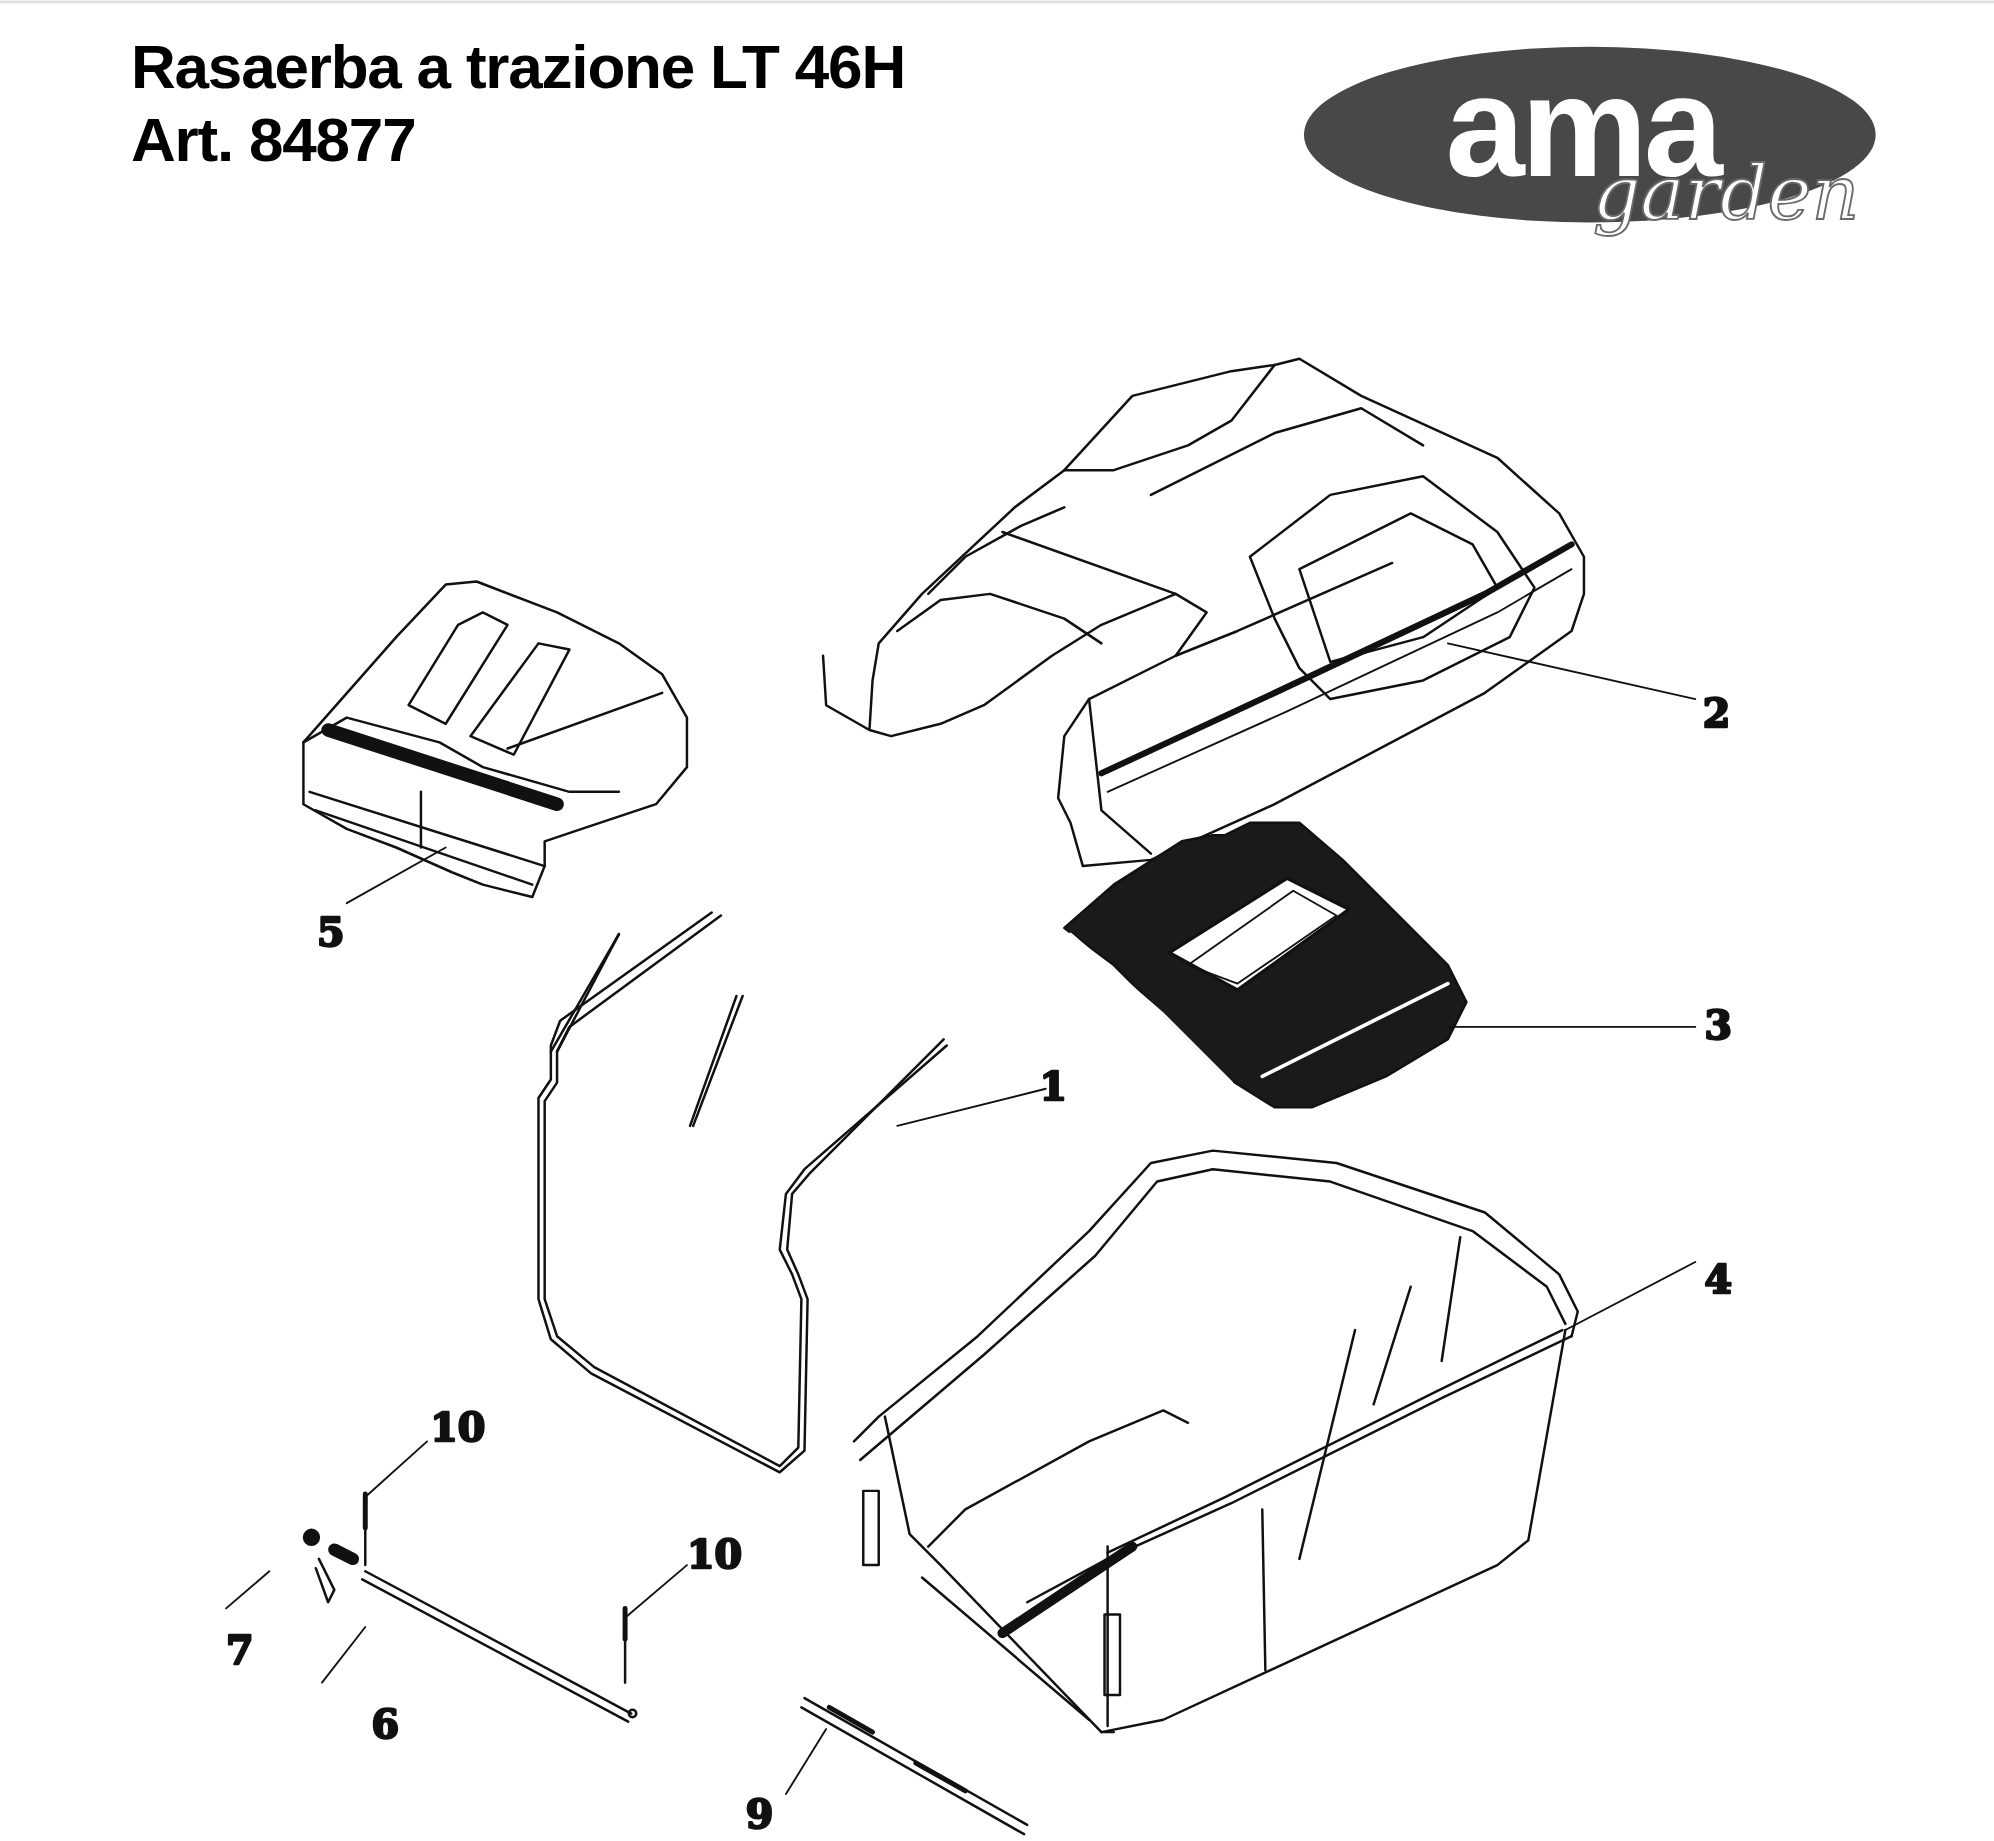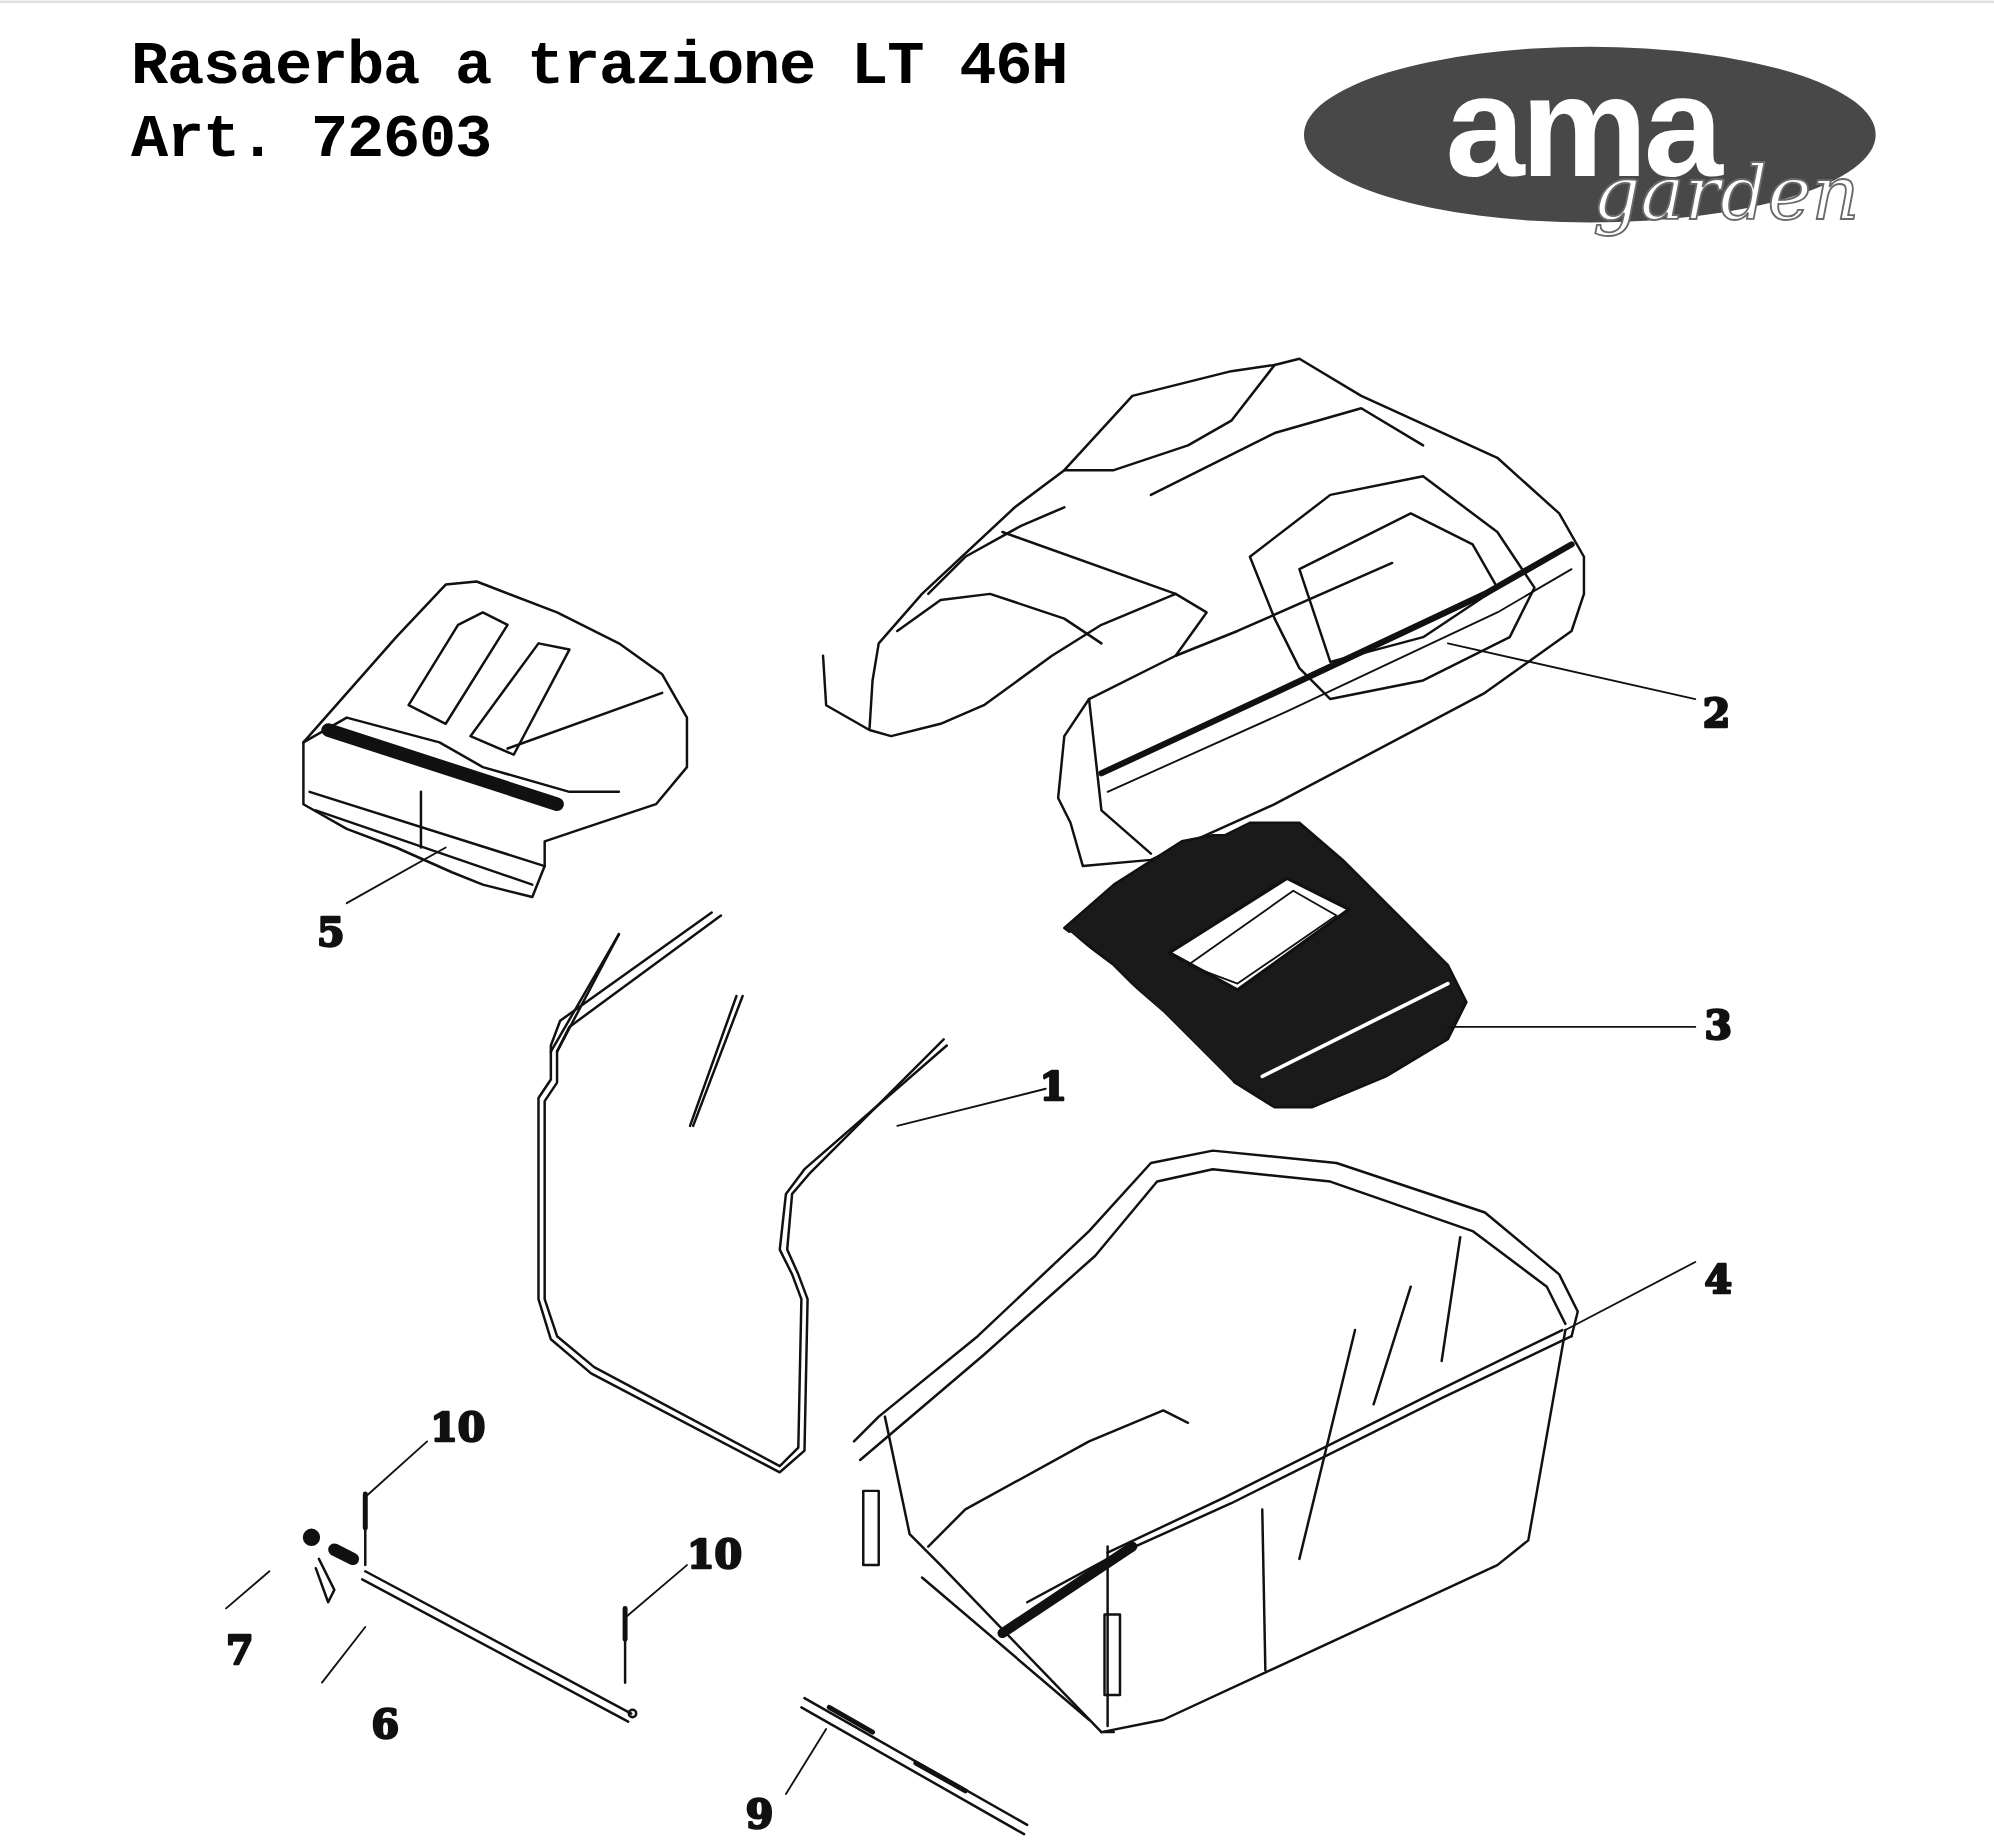--- a/index.html
+++ b/index.html
@@ -2,33 +2,33 @@
 <html style="font-size:10px"><head>
 <meta charset="utf-8">
 <style>
   html, body { margin: 0; padding: 0; background: #ffffff; }
   body { width: 1995px; height: 1841px; position: relative; overflow: hidden;
          font-family: "Liberation Sans", sans-serif; }
   .topline { position: absolute; left: 0; top: 0; width: 1995px; height: 3.7px;
              background: linear-gradient(#ffffff, #d6d6d6 45%, #ffffff); }
   .title { position: absolute; left: 131px; top: 30px; font-family: "Liberation Sans", sans-serif;
            font-weight: bold; font-size: 62px; line-height: 73px; color: #000; letter-spacing: -1.2px; }
-  .title div { white-space: nowrap; font-family: Liberation Mono, monospace; }
+  .title div { white-space: nowrap; }
   .logo { position: absolute; left: 1299px; top: 43px; width: 594px; height: 223px; }
   .drawing { position: absolute; left: 0; top: 0; width: 1995px; height: 1841px; }
   .callout { font-family: "DejaVu Serif", "Liberation Serif", serif; font-weight: bold; font-size: 64px; fill: #111; }
 </style>
 </head>
 <body>
 
 <div class="topline"></div>
 
 <div class="title">
   <div>Rasaerba a trazione LT 46H</div>
-  <div>Art. 72603</div>
+  <div>Art. 84877</div>
 </div>
 
 <svg class="logo" viewBox="0 0 960 360">
   <ellipse cx="470" cy="148" rx="462" ry="142" fill="#484848"></ellipse>
   <text x="458" y="215" text-anchor="middle" fill="#ffffff" font-family="Liberation Sans, sans-serif" font-weight="bold" font-size="230" letter-spacing="-6">ama</text>
   <text x="690" y="285" text-anchor="middle" fill="#ffffff" stroke="#6a6a6a" stroke-width="3" font-family="DejaVu Serif, serif" font-style="italic" font-size="120">garden</text>
 </svg>
 
 <svg class="drawing" viewBox="0 0 3224 2976" fill="none" stroke="#111" stroke-width="4" stroke-linejoin="round" stroke-linecap="round">
 

